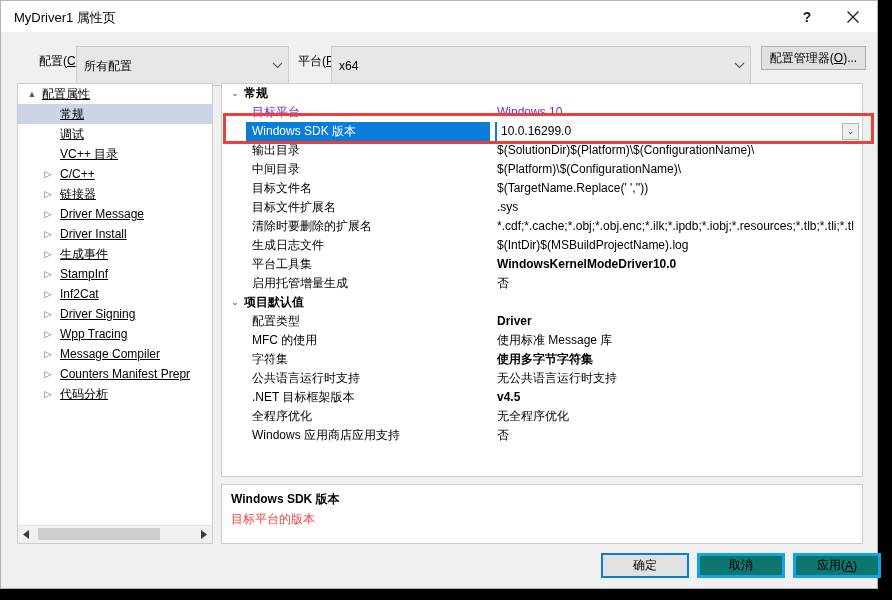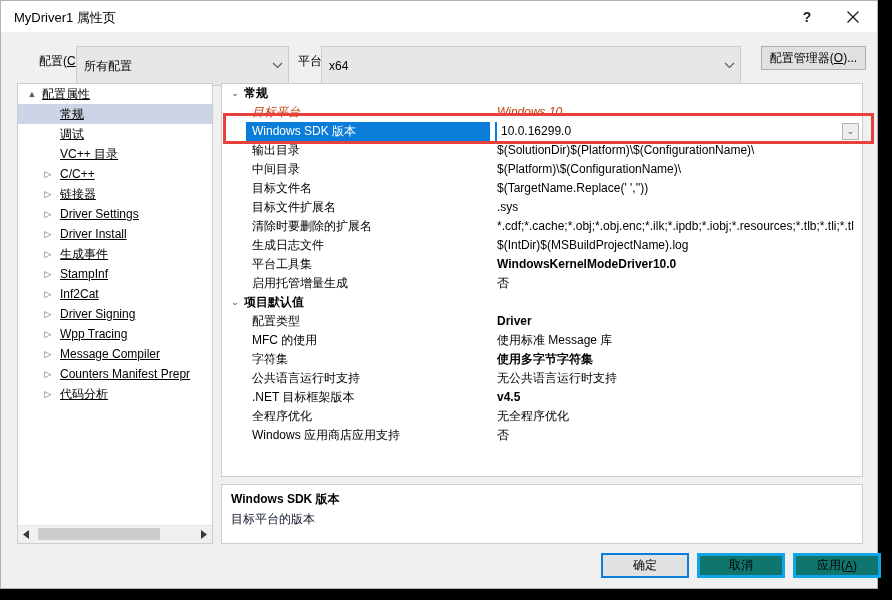--- a/index.html
+++ b/index.html
@@ -85,21 +85,21 @@
   .combo .carrow {
     width: 22px;
     text-align: center;
     color: #5a5a5a;
     font-size: 10px;
     line-height: 1;
   }
   #combo-config { left: 75px; width: 213px; }
   #lbl-config  { left: 16px; padding-left: 22px; }
   #lbl-platform{ left: 297px; }
-  #combo-platform { left: 320px; width: 420px; }
+  #combo-platform { left: 330px; width: 420px; }
 
   #btn-configmgr {
     position: absolute;
     top: 14px; left: 760px;
     width: 105px; height: 24px;
     background: #e1e1e1;
     border: 1px solid #adadad;
     box-sizing: border-box;
     font-size: 12px;
     color: #000;
@@ -211,21 +211,21 @@
   .grow.cat .gexp {
     position: absolute;
     left: 6px; top: 0;
     width: 14px;
     text-align: center;
     font-size: 9px;
     font-weight: normal;
     color: #4a4a4a;
   }
   .grow.disabled .gname,
-  .grow.disabled .gval { color: #c2410c; font-style: italic; }
+  .grow.disabled .gval { color: #6d28d9; }
   .grow .gval.bold { font-weight: bold; }
 
   
   .grow.selected .gname {
     background: #0a7ddb;
     color: #ffffff;
     padding-left: 6px;
     left: 24px;
     width: 244px;
     box-sizing: border-box;
@@ -267,21 +267,21 @@
     width: 642px; height: 60px;
     background: #ffffff;
     border: 1px solid #cdcdcd;
     box-sizing: border-box;
     padding: 6px 9px;
   }
   #desc-title {
     font-size: 12px; font-weight: bold; color: #000;
     margin-bottom: 3px;
   }
-  #desc-body { font-size: 12px; color: #0f172a; }
+  #desc-body { font-size: 12px; color: #ef4444; }
 
   
   .fbtn {
     position: absolute;
     top: 552px;
     width: 88px; height: 25px;
     background: #0f766e;
     border: 3px solid #0ea5e9;
     box-sizing: border-box;
     font-size: 12px; color: #000;
@@ -368,21 +368,21 @@
         <div class="tnode child">
           <span class="tarrow">▷</span>
           <span class="tlabel">C/C++</span>
         </div>
         <div class="tnode child">
           <span class="tarrow">▷</span>
           <span class="tlabel">链接器</span>
         </div>
         <div class="tnode child">
           <span class="tarrow">▷</span>
-          <span class="tlabel">Driver Settings</span>
+          <span class="tlabel">Driver Message</span>
         </div>
         <div class="tnode child">
           <span class="tarrow">▷</span>
           <span class="tlabel">Driver Install</span>
         </div>
         <div class="tnode child">
           <span class="tarrow">▷</span>
           <span class="tlabel">生成事件</span>
         </div>
         <div class="tnode child">

